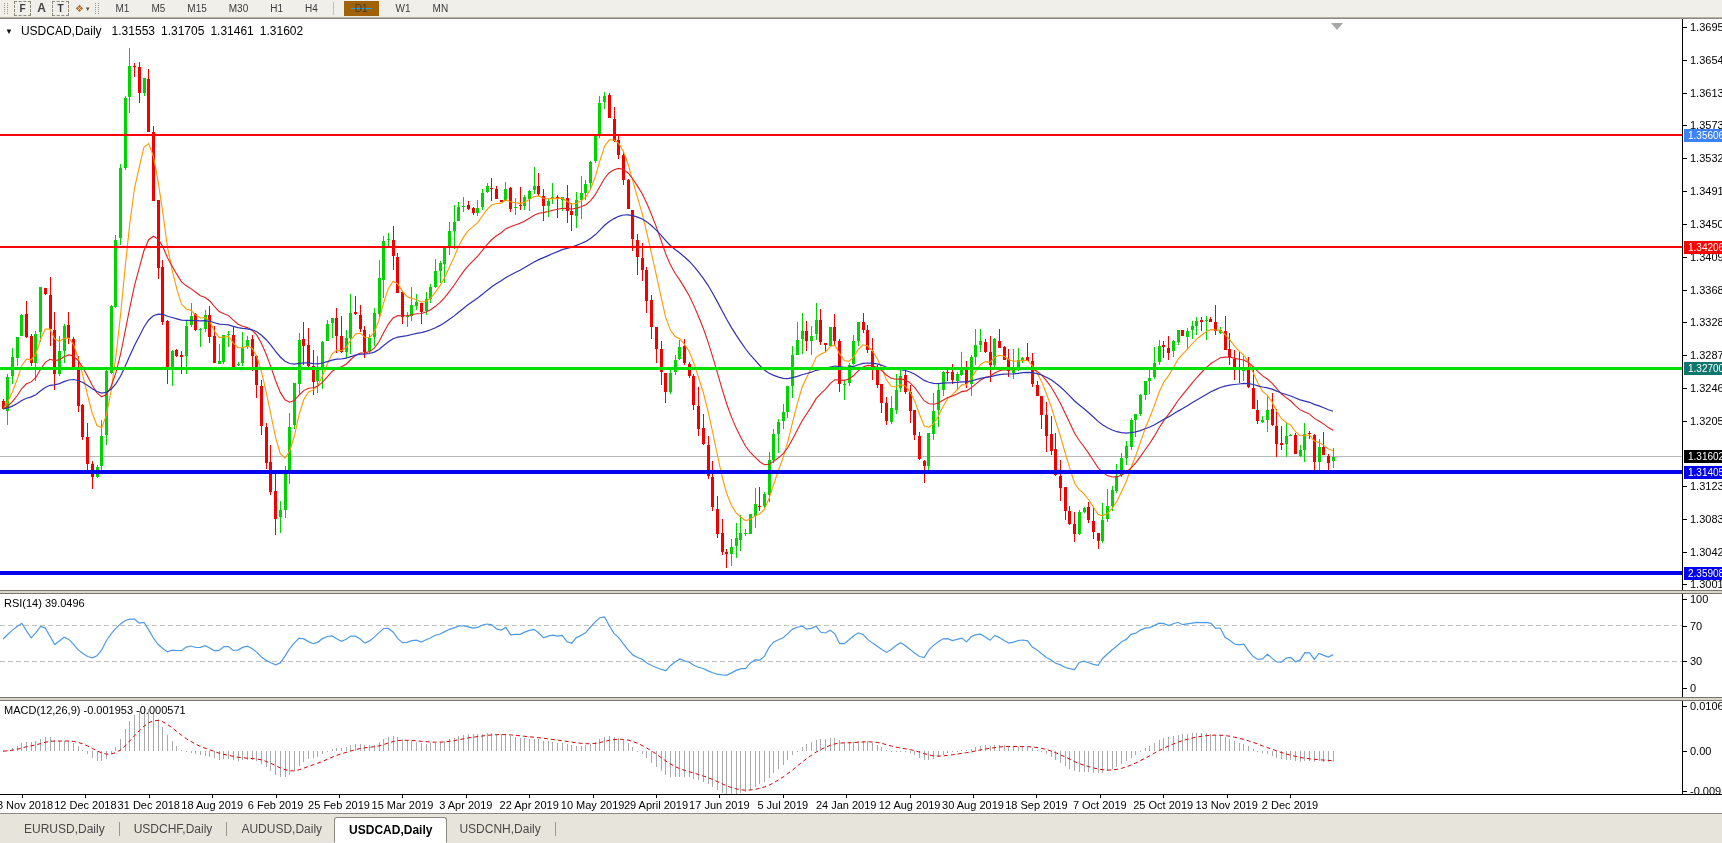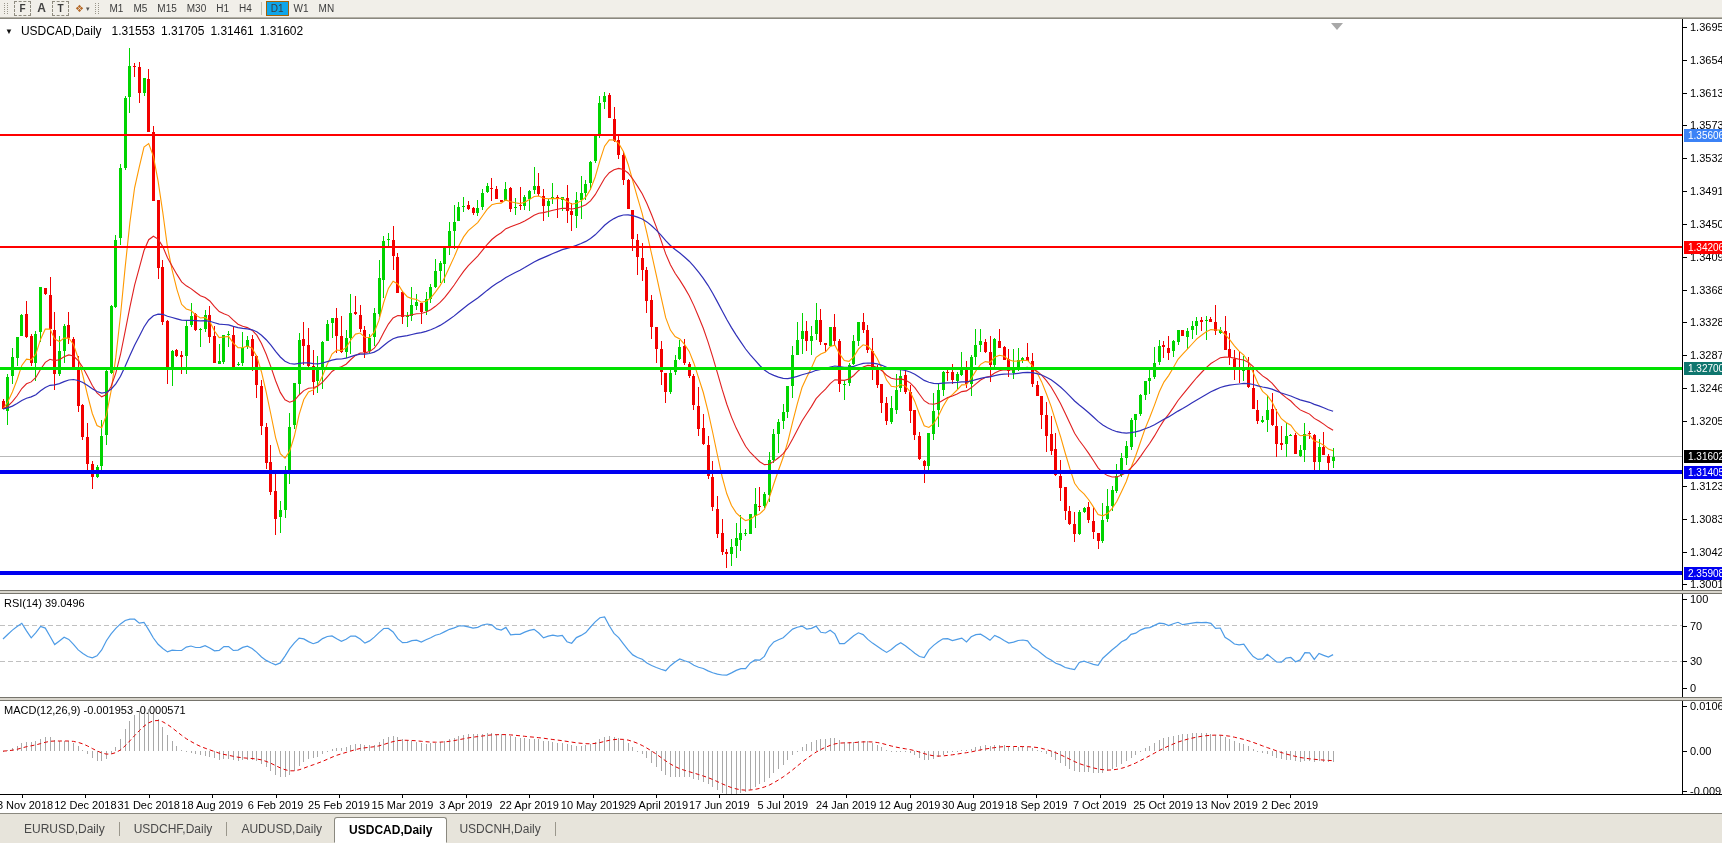--- a/index.html
+++ b/index.html
@@ -9,23 +9,23 @@
 
   
   .toolbar{position:absolute;top:0;left:0;width:1722px;height:18px;background:#f1efe9;
     border-bottom:1px solid #b3b0a6;display:flex;align-items:center;padding-left:3px;z-index:6}
   .tb-handle{width:4px;height:11px;border-left:1px dotted #9a978c;border-right:1px dotted #9a978c;margin:0 5px 0 1px}
   .tb-btn{height:15px;min-width:17px;padding:0 3px;margin:0 1px;font-size:10px;line-height:13px;color:#3c3c3c;
     display:flex;align-items:center;justify-content:center;border:1px solid transparent;cursor:default;white-space:nowrap}
   .tb-btn.dashed{border:1px dashed #8f8c80;font-weight:bold}
   .tb-btn.boldA{font-size:12px;font-weight:bold;color:#444}
   .tb-caret{font-size:7px;color:#555;margin-left:2px}
-  .tf-btn{height:15px;min-width:21px;padding:0 4px;margin:0 0;font-size:10px;color:#3c3c3c;
+  .tf-btn{height:15px;min-width:21px;padding:0 4px;margin:0 6px;font-size:10px;color:#3c3c3c;
     display:flex;align-items:center;justify-content:center;border:1px solid transparent}
-  .tf-btn.active{background:#0ea5e9;border:1px solid #a16207}
+  .tf-btn.active{background:#0ea5e9;border:7px solid #a16207}
   .tb-sep{width:1px;height:13px;background:#c2bfb4;margin:0 4px}
 
   
   .chart-area{position:absolute;top:18px;left:0;width:1722px;height:795px;background:#fff;border-top:1px solid #8a887f}
   .panel{position:absolute;left:0;width:1722px;background:#fff}
   .panel .plot{position:absolute;left:0;top:0}
   .axis{position:absolute;left:1682px;top:0;width:40px;height:100%;background:#fff;border-left:1px solid #000}
   .axis-label{position:absolute;left:0;width:40px;padding-left:7px;font-size:11px;color:#000;line-height:11px;white-space:nowrap}
   .axis-label::before{content:"";position:absolute;left:0;top:5px;width:4px;height:1px;background:#000}
   .badge{position:absolute;left:1px;width:39px;height:13px;font-size:10px;line-height:13px;color:#fff;padding-left:4px;white-space:nowrap}

